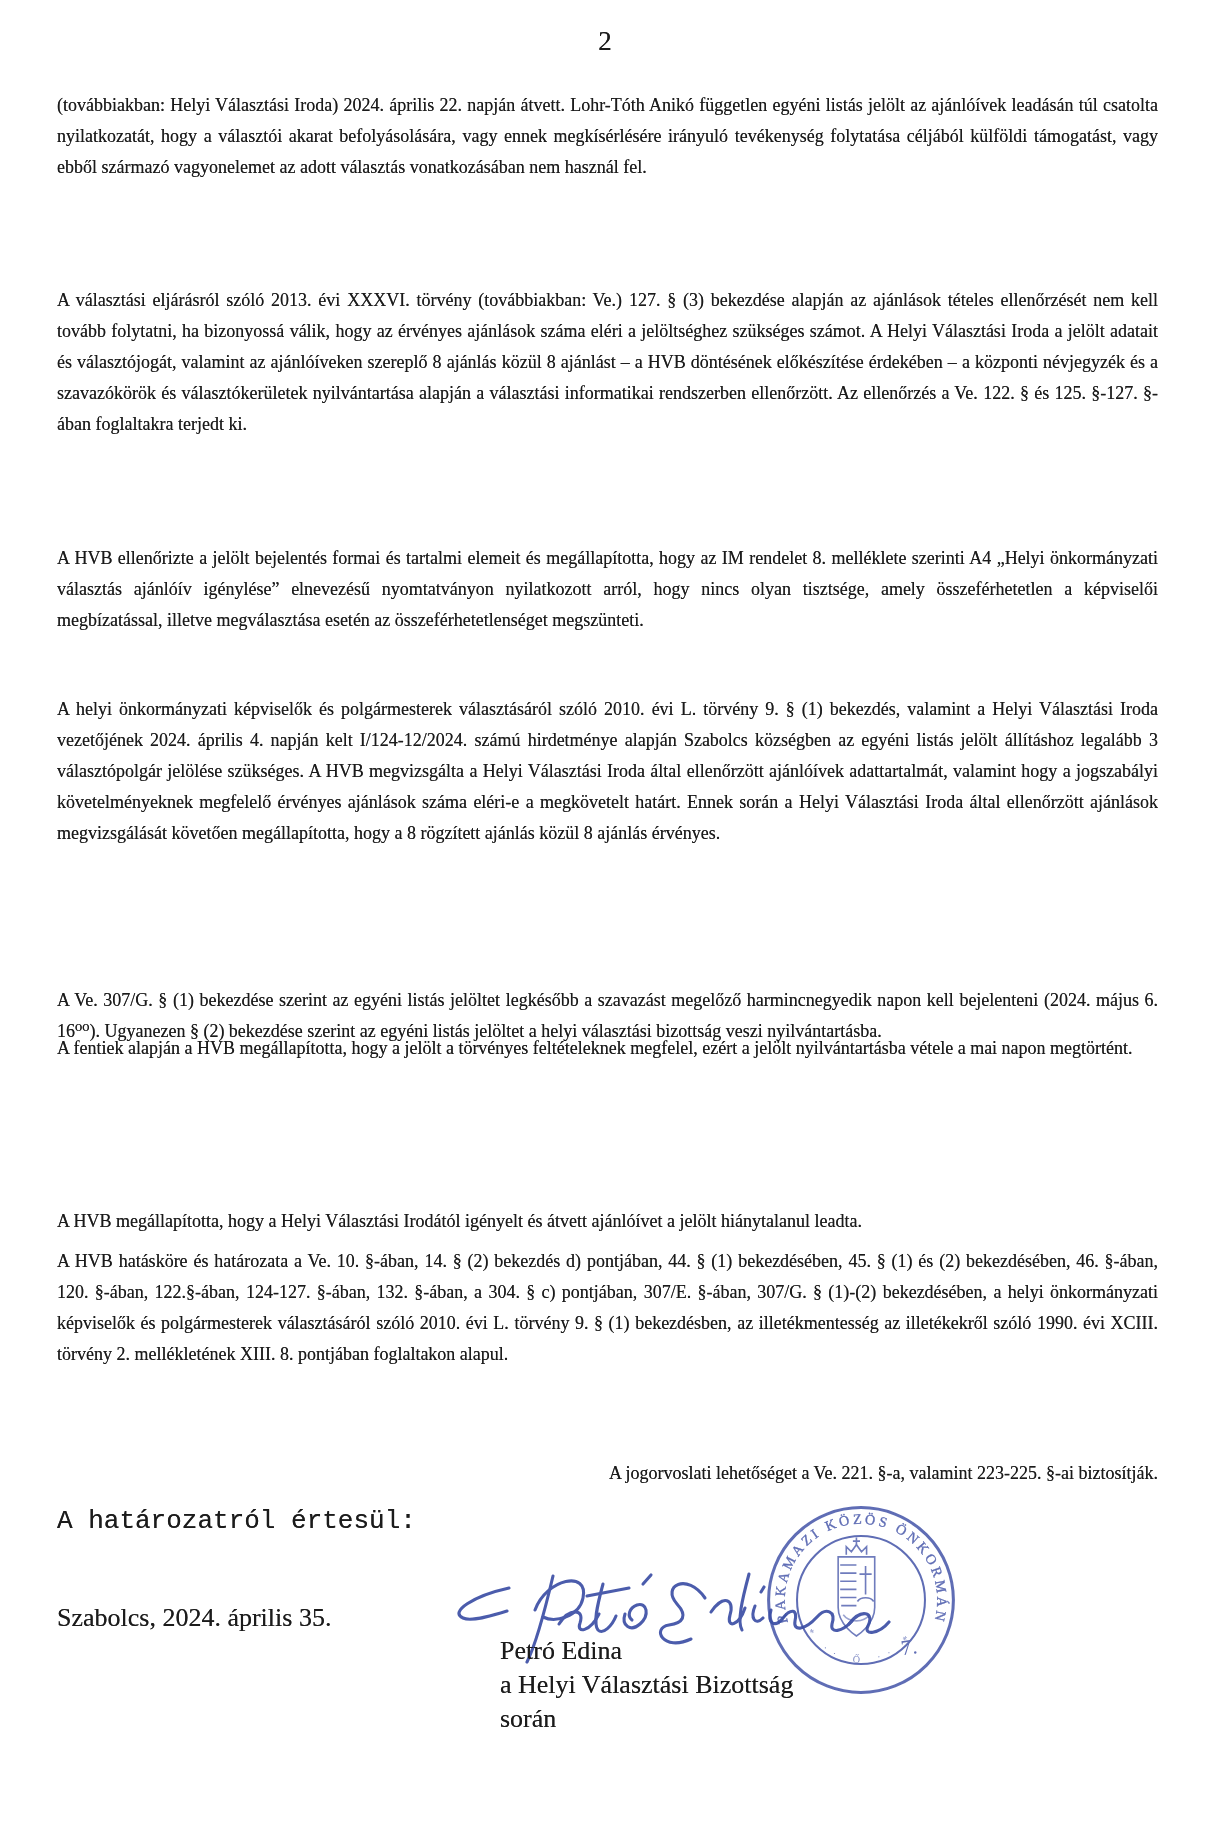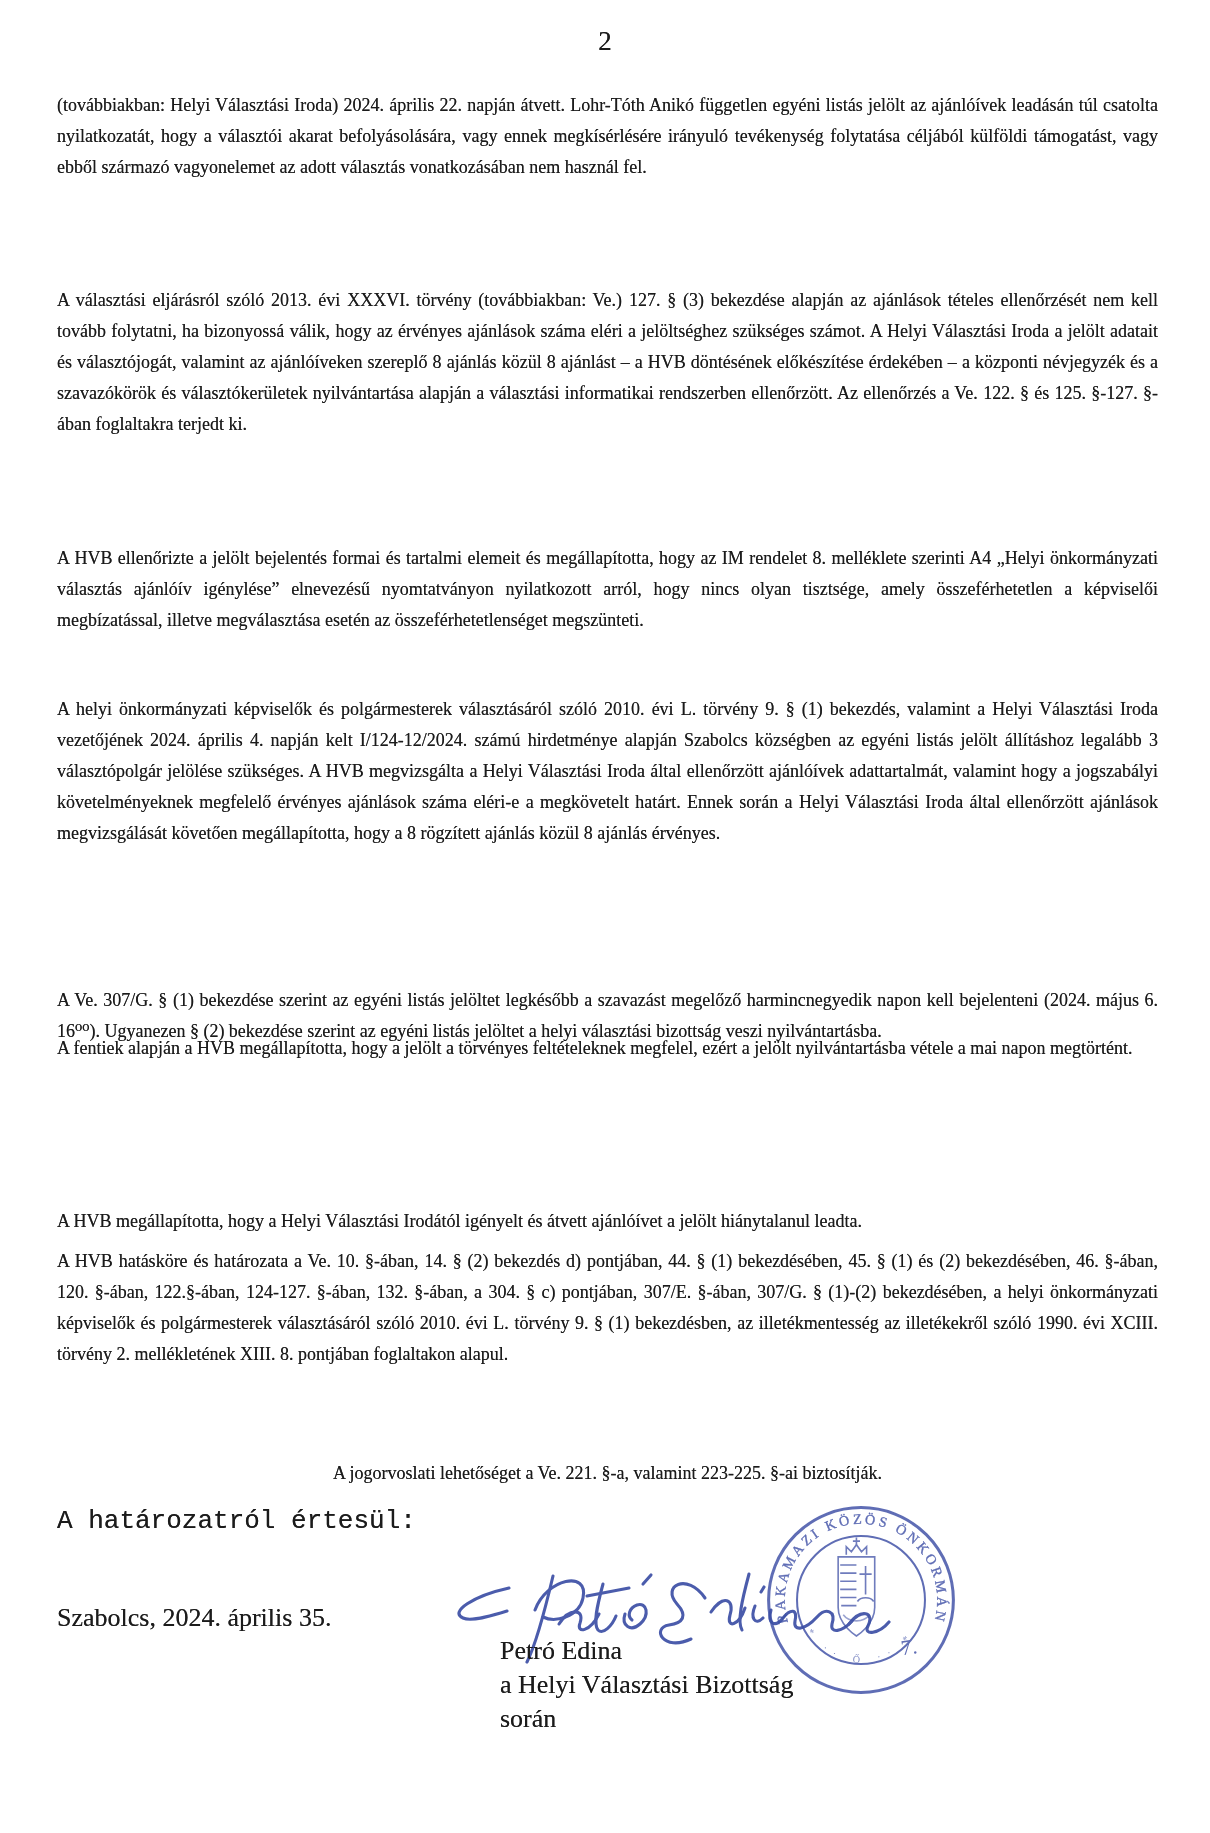--- a/index.html
+++ b/index.html
@@ -17,21 +17,21 @@
     text-align:center;font-size:27px;
   }
   .para{
     position:absolute;left:57px;right:52px;
     font-size:18px;line-height:31px;
     text-align:justify;
     margin:0;
   }
   .p1{top:90px;}  .p2{top:285px;} .p3{top:543px;} .p4{top:694px;}
   .p5{top:961px;margin-top:24px;} .p6{top:1033px;}.p7{top:1168px;margin-top:38px;}.p8{top:1246px;}
-  .p9{top:1458px;text-align:center;}
+  .p9{top:1458px;text-align:right;}
   .closing-line{
     position:absolute;left:57px;font-size:26px;line-height:31px;white-space:nowrap;
   }
   .notify-heading{top:1506px;font-family:Liberation Mono, monospace;}
   .notify-recipient{top:1539px;}
   .dateline{top:1602px;}
   .signer-block{
     position:absolute;left:500px;width:400px;top:1634px;
     text-align:left;font-size:26px;line-height:34px;
   }

